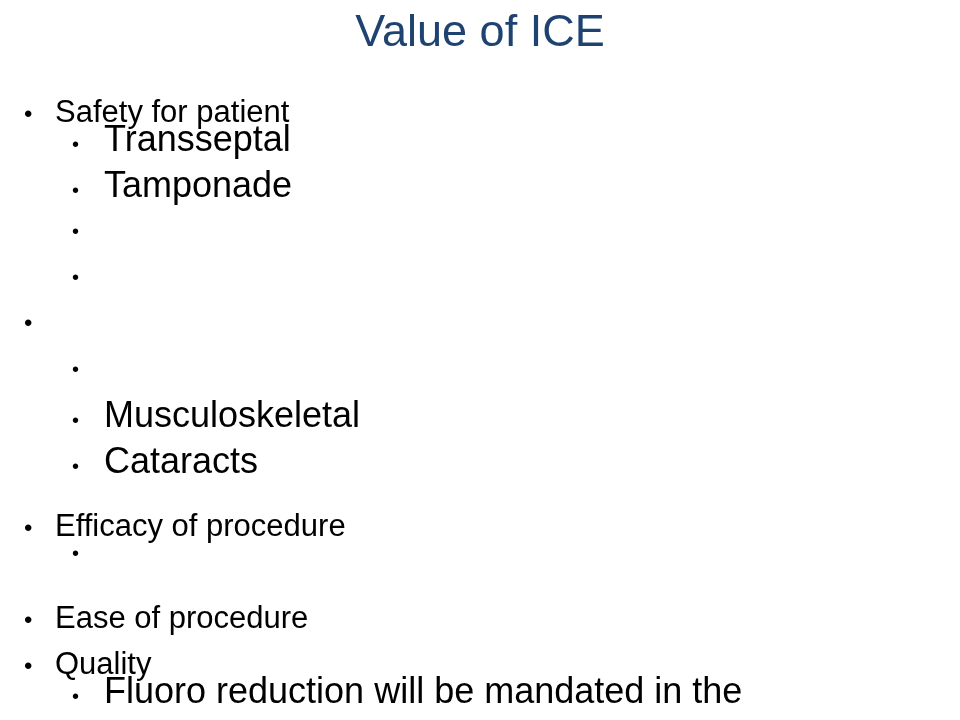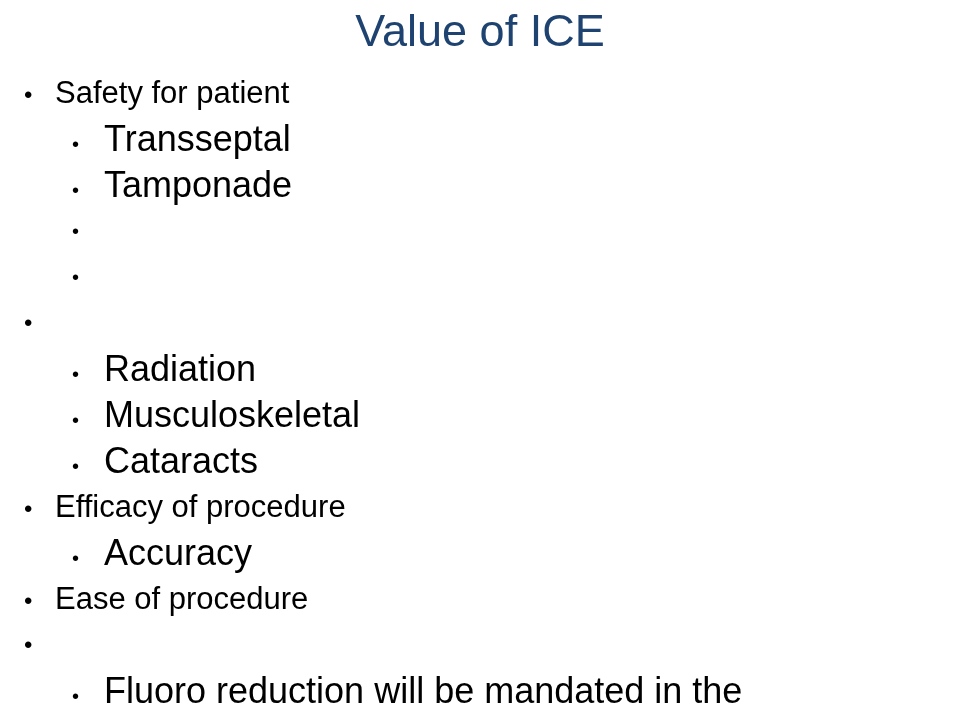--- a/index.html
+++ b/index.html
@@ -68,20 +68,21 @@
     padding-left: 24px;
     font-size: 31px;
     line-height: 46px;
   }
   .lvl1 .marker {
     width: 31px;
     font-size: 24px;
   }
   .lvl1 .label {
     font-size: 31px;
+    margin-top: 19px;
   }
 
   
   .lvl2 {
     height: 46px;
     padding-left: 72px;
     font-size: 28px;
     line-height: 46px;
   }
   .lvl2 .marker {
@@ -116,44 +117,43 @@
         <span class="marker">•</span>
       </div>
       <div class="bullet-line lvl2" style="color: rgb(0, 0, 0);">
         <span class="marker">•</span>
       </div>
       <div class="bullet-line lvl1" style="color: rgb(0, 0, 0);">
         <span class="marker">•</span>
       </div>
       <div class="bullet-line lvl2" style="color: rgb(0, 0, 0);">
         <span class="marker">•</span>
-        <span class="label">Radiation</span>
       </div>
       <div class="bullet-line lvl2" style="color: rgb(0, 0, 0);">
         <span class="marker">•</span>
         <span class="label">Musculoskeletal</span>
       </div>
       <div class="bullet-line lvl2" style="color: rgb(0, 0, 0);">
         <span class="marker">•</span>
         <span class="label">Cataracts</span>
       </div>
       <div class="bullet-line lvl1" style="color: rgb(0, 0, 0);">
         <span class="marker">•</span>
         <span class="label">Efficacy of procedure</span>
       </div>
       <div class="bullet-line lvl2" style="color: rgb(0, 0, 0);">
         <span class="marker">•</span>
-        <span class="label">Accuracy</span>
       </div>
       <div class="bullet-line lvl1" style="color: rgb(0, 0, 0);">
         <span class="marker">•</span>
         <span class="label">Ease of procedure</span>
       </div>
       <div class="bullet-line lvl1" style="color: rgb(0, 0, 0);">
         <span class="marker">•</span>
+        <span class="label">Quality</span>
       </div>
       <div class="bullet-line lvl2" style="color: rgb(0, 0, 0);">
         <span class="marker">•</span>
         <span class="label">Fluoro reduction will be mandated in the</span>
       </div>
     </div>
 
 </div>
 
 </body></html>

